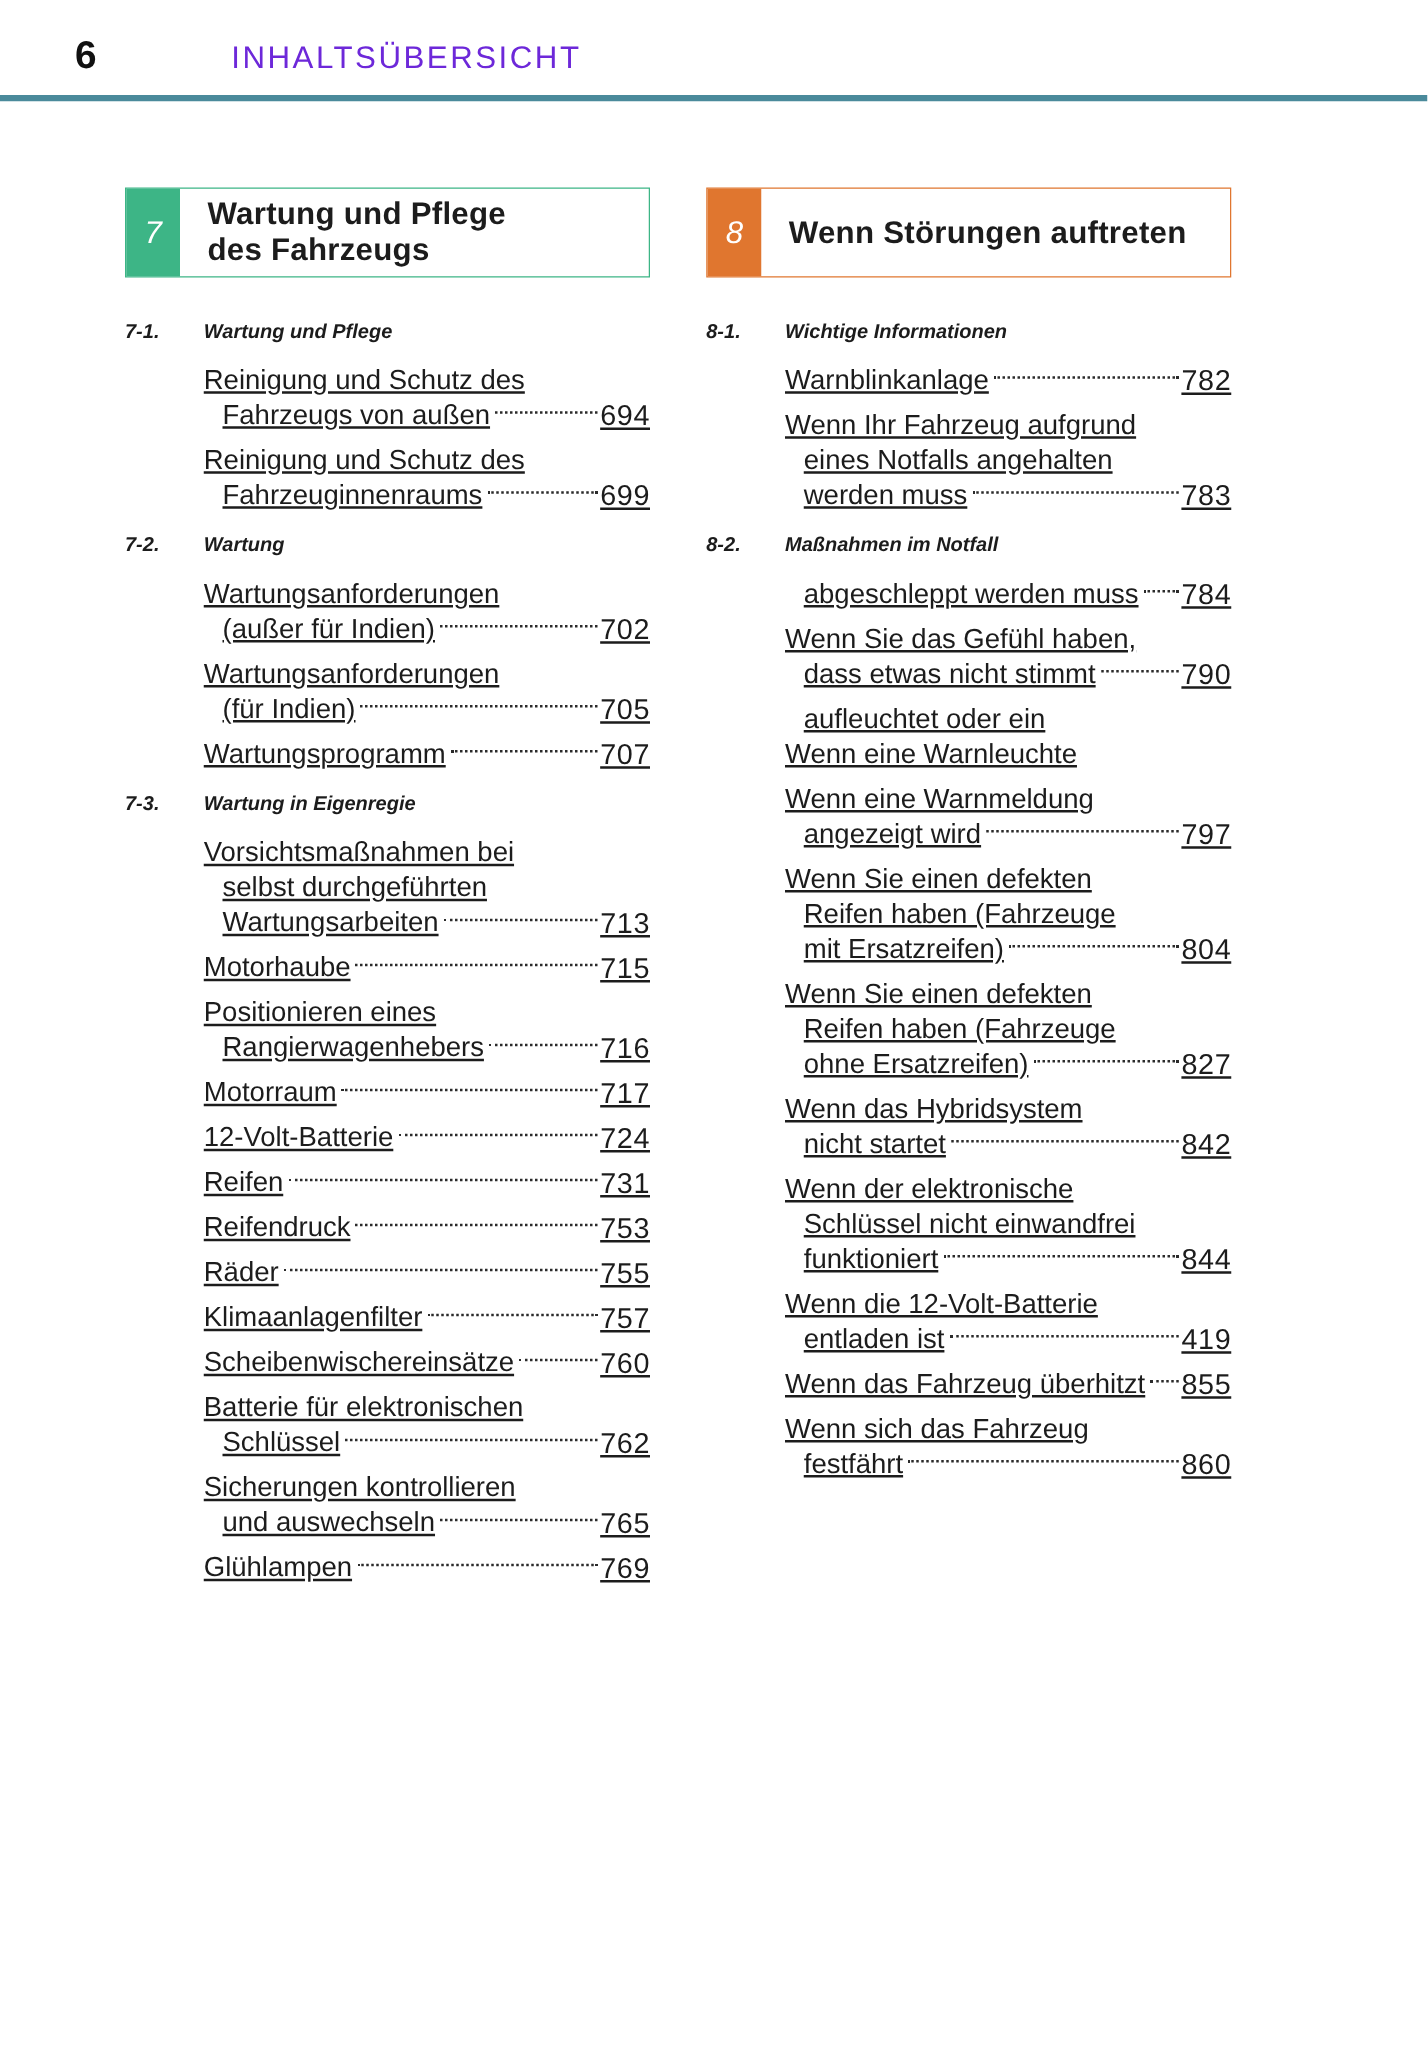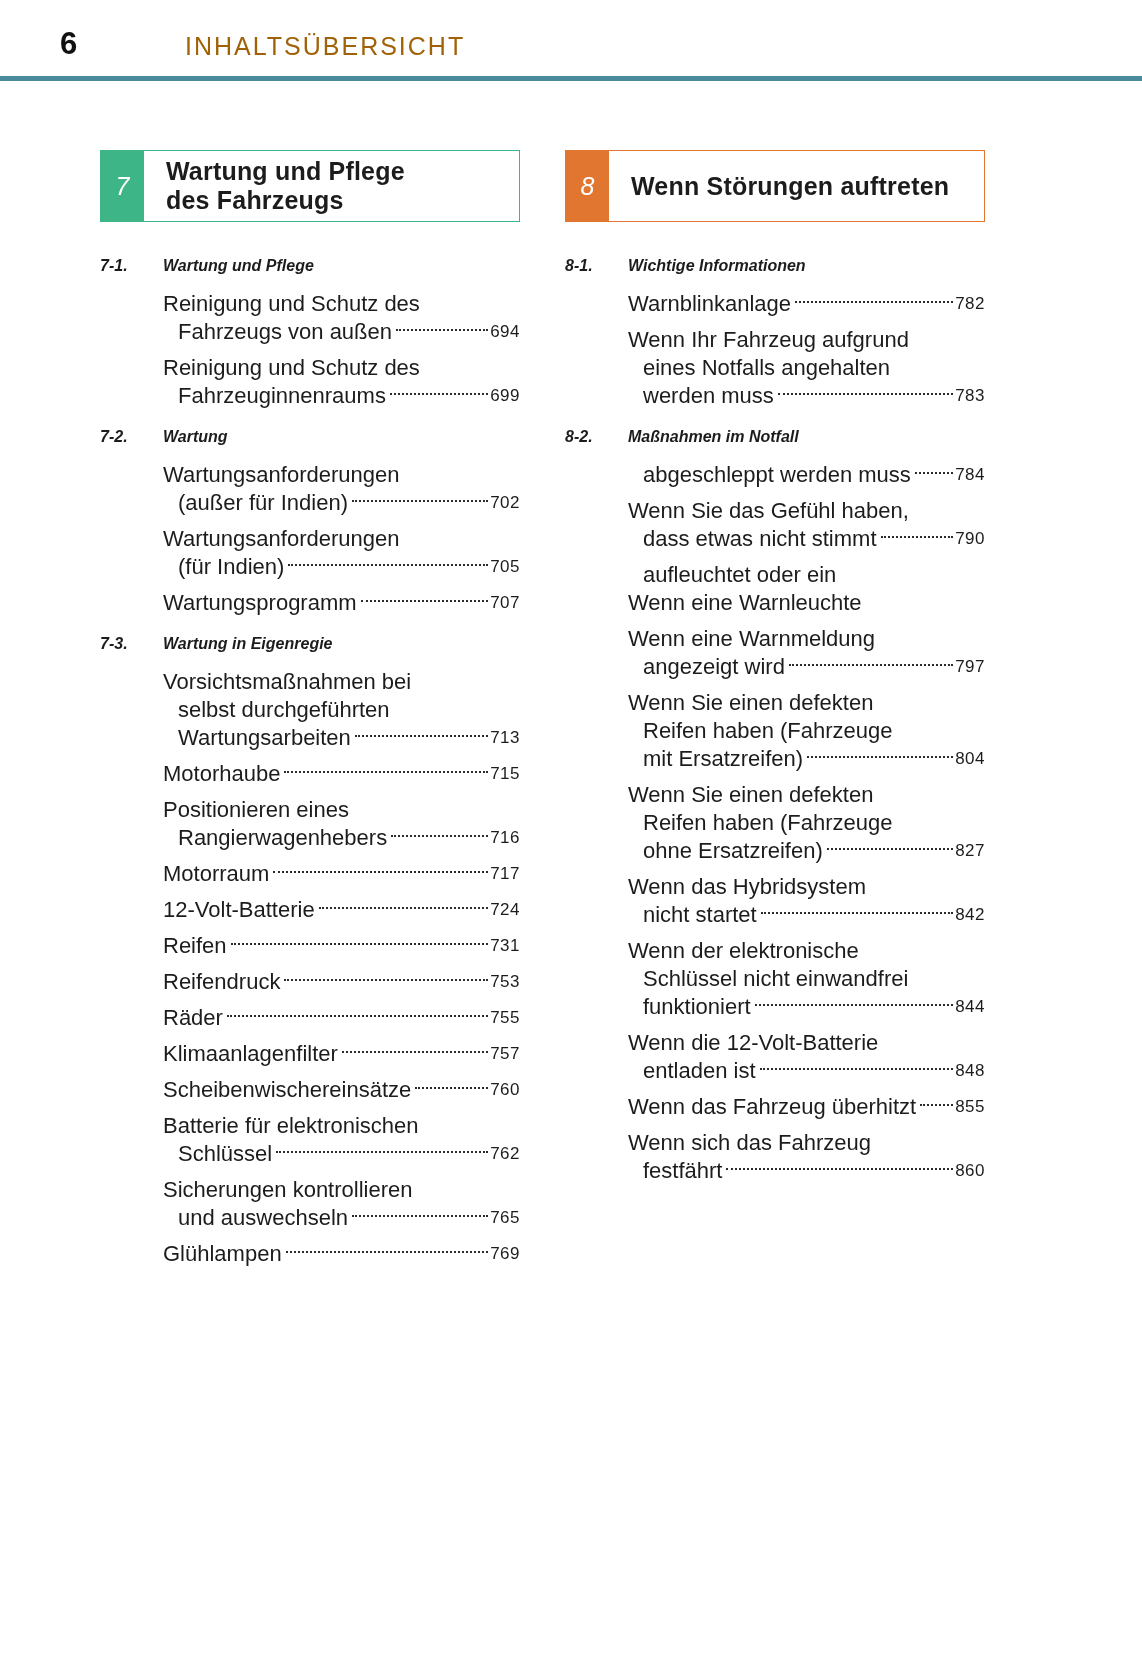--- a/index.html
+++ b/index.html
@@ -11,21 +11,21 @@
     color: #1c1c1c;
     overflow: hidden;
   }
   .page-header { position: absolute; left: 0; top: 0; width: 100%; }
   .page-number {
     position: absolute; left: 60px; top: 26px;
     font-size: 31px; font-weight: bold; color: #111;
   }
   .header-title {
     position: absolute; left: 185px; top: 32px;
-    font-size: 25px; color: #a16207; letter-spacing: 2px; font-weight: 400;
+    font-size: 25px; color: #6d28d9; letter-spacing: 2px; font-weight: 400;
   }
   .header-rule {
     position: absolute; left: 0; top: 76px;
     width: 100%; height: 5px;
   }
   .toc-column { position: absolute; top: 150px; width: 420px; }
   .toc-column.left  { left: 100px; }
   .toc-column.right { left: 565px; }
 
   .chapter-box {
@@ -51,32 +51,32 @@
     letter-spacing: 0.2px;
   }
   .section-heading {
     display: flex;
     margin: 13px 0 10px 0;
     font-weight: bold; font-size: 16px; line-height: 28px; font-style: italic;
   }
   .section-id { width: 63px; flex: 0 0 63px; }
   .section-entries { margin-left: 63px; }
   .toc-entry { margin-bottom: 8px; font-size: 22px; line-height: 28px; }
-  .entry-line { padding-left: 15px; }
+  .entry-line { padding-left: 15px; text-decoration: underline; }
   .entry-line.first { padding-left: 0; }
   .entry-lastline { display: flex; align-items: center; }
   .entry-lastline .entry-text { white-space: nowrap; }
   .leader {
     flex: 1 1 auto;
     min-width: 12px;
     border-bottom: 2px dotted #2b2b2b;
     margin: 0 2px 5px 4px;
   }
   .entry-page {
-    font-size: 17px;
+    font-size: 23px;
     letter-spacing: 0.5px;
     flex: 0 0 auto;
   }
 </style>
 </head>
 <body>
 
 <div class="page-header">
   <div class="page-number">6</div>
   <div class="header-title">INHALTSÜBERSICHT</div>
@@ -339,21 +339,21 @@
           <span class="entry-text">funktioniert</span>
           <span class="leader"></span>
           <span class="entry-page">844</span>
         </div>
       </div>
       <div class="toc-entry">
         <div class="entry-line first">Wenn die 12-Volt-Batterie</div>
         <div class="entry-lastline entry-line">
           <span class="entry-text">entladen ist</span>
           <span class="leader"></span>
-          <span class="entry-page">848</span>
+          <span class="entry-page">419</span>
         </div>
       </div>
       <div class="toc-entry">
         <div class="entry-lastline entry-line first">
           <span class="entry-text">Wenn das Fahrzeug überhitzt</span>
           <span class="leader"></span>
           <span class="entry-page">855</span>
         </div>
       </div>
       <div class="toc-entry">

